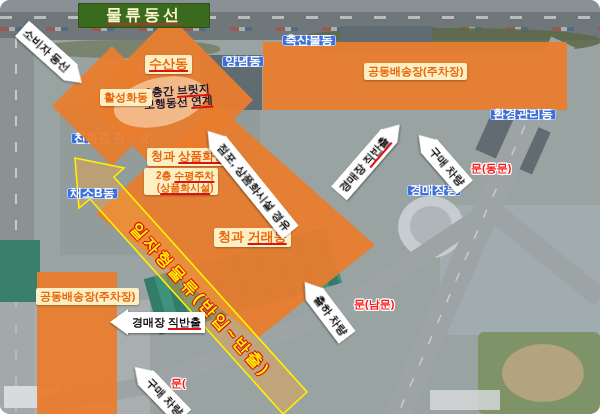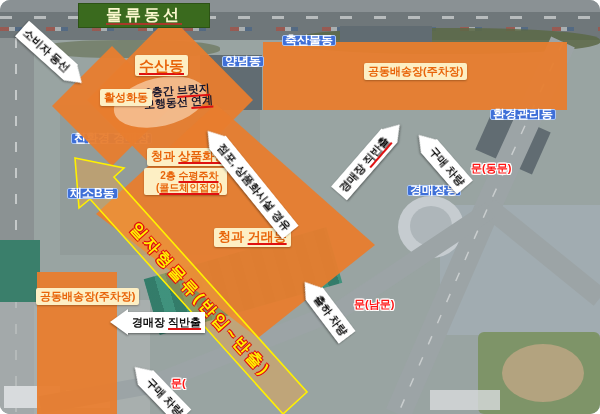--- a/index.html
+++ b/index.html
@@ -110,32 +110,32 @@
 
   <div class="abs band-text">일자형물류(반입~반출)</div>
 
   <div class="abs title">물류동선</div>
 
   <div class="abs note">
     <div><span>2층간 </span><span class="u">브릿지</span></div>
     <div><span>보행동선 </span><span class="u">연계</span></div>
   </div>
 
-  <div class="abs lbl" style="left:135px;top:55px;font-size:15px;">
+  <div class="abs lbl" style="left:145px;top:55px;font-size:13px;">
     <span class="u">수산동</span>
   </div>
   <div class="abs lbl" style="left:100px;top:89px;font-size:11px;">
     <span>활성화동</span>
   </div>
   <div class="abs lbl" style="left:147px;top:148px;font-size:12px;">
     <span>청과 </span><span class="u">상품화동</span>
   </div>
   <div class="abs lbl" style="left:144px;top:168px;font-size:10px;padding-left:12px;">
     <div><span>2층 </span><span class="u">수평주차</span></div>
-    <div><span>(</span><span class="u">콜드체인접안</span><span>)</span></div>
+    <div><span>(</span><span class="u">상품화시설</span><span>)</span></div>
   </div>
   <div class="abs lbl" style="left:214px;top:228px;font-size:13px;">
     <span>청과 </span><span class="u">거래동</span>
   </div>
   <div class="abs lbl" style="left:364px;top:63px;font-size:11px;">
     <span>공동배송장(주차장)</span>
   </div>
   <div class="abs lbl" style="left:36px;top:288px;font-size:11px;">
     <span>공동배송장(주차장)</span>
   </div>

